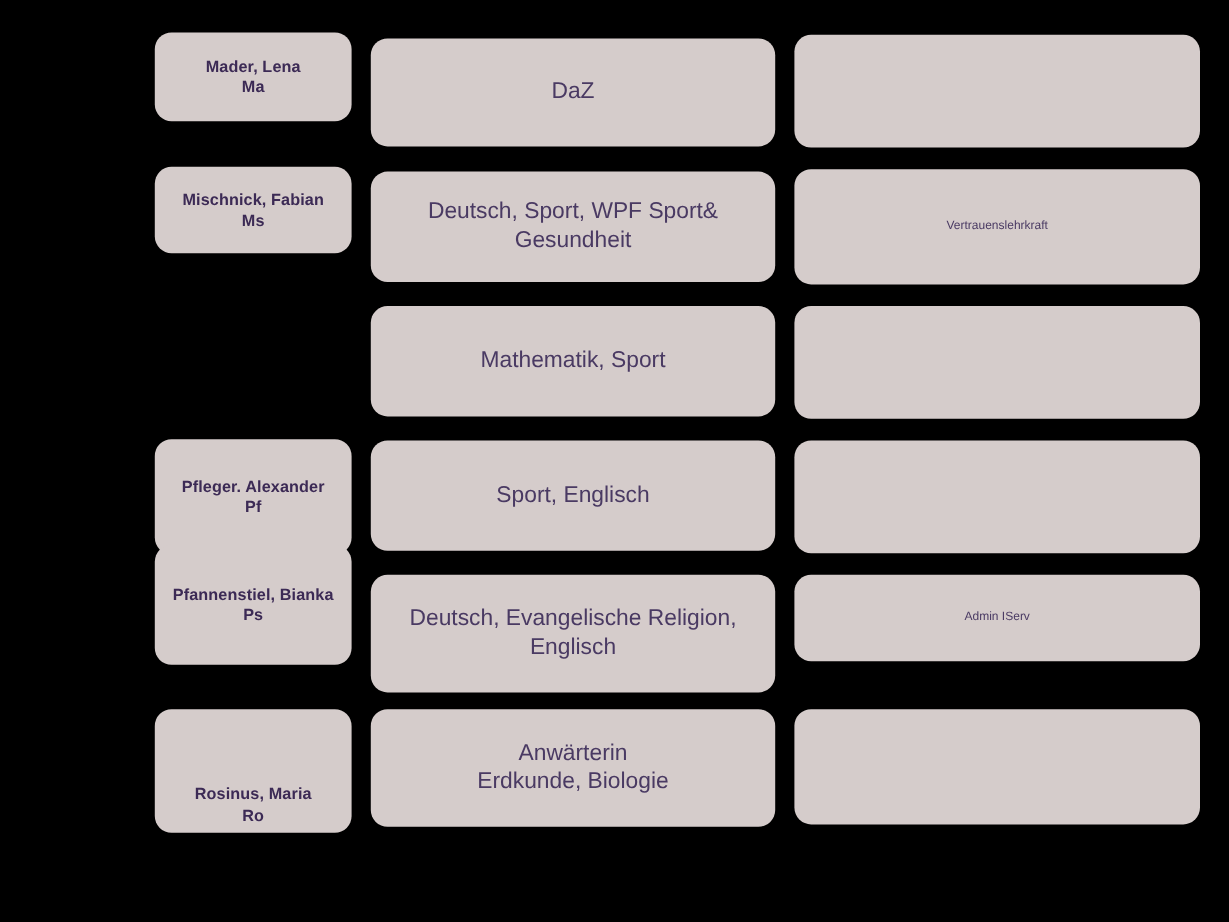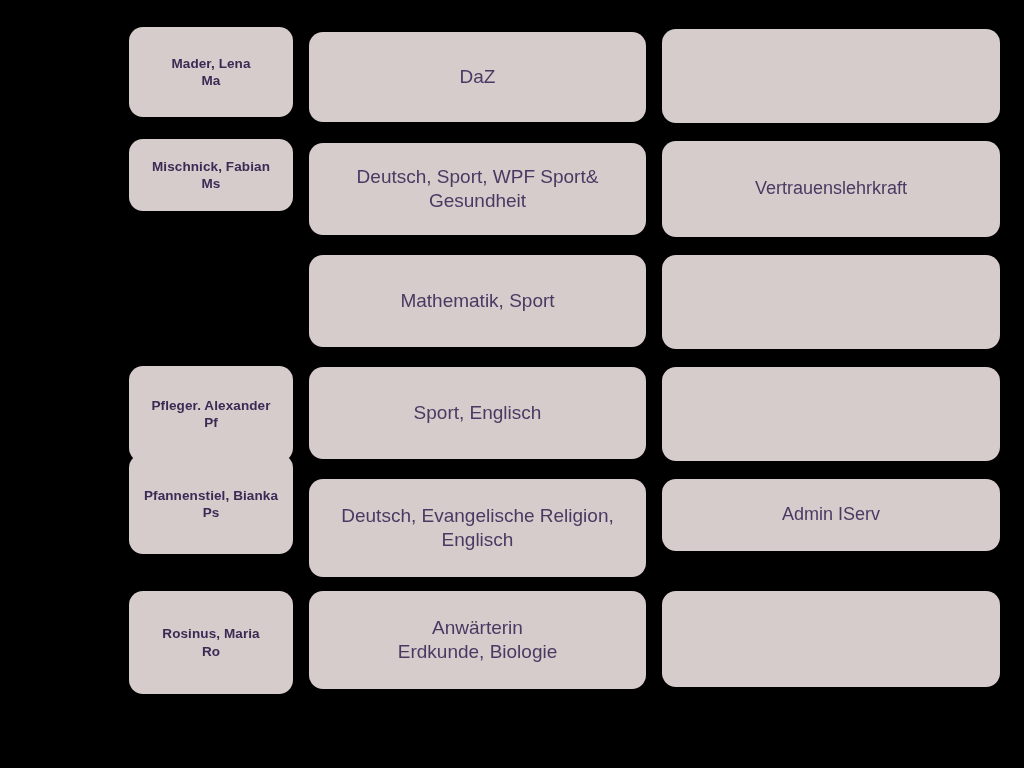--- a/index.html
+++ b/index.html
@@ -48,36 +48,36 @@
   
   .col-teacher .card {
     width: 164px;
     font-size: 13.5px;
     font-weight: bold;
     color: #3C2A55;
     letter-spacing: 0.1px;
   }
   
   .col-subject .card { width: 337px; font-size: 19px; font-weight: normal; }
-  .col-role    .card { width: 338px; font-size: 18px; font-weight: normal; }
+  .col-role    .card { width: 338px; font-size: 10px; font-weight: normal; }
 
   
   .r1 { top: 32px;  height: 90px; }
   .r2 { top: 143px; height: 92px; }
   .r3 { top: 255px; height: 92px; }
   .r4 { top: 367px; height: 92px; }
   .r5 { top: 479px; height: 98px; }
   .r6 { top: 591px; height: 98px; }
 
-  .col-teacher .r1 { top: 27px;  height: 90px; align-items: center; }
+  .col-teacher .r1 { top: 27px;  height: 74px; align-items: center; }
   .col-teacher .r2 { top: 139px; height: 72px; }
   .col-teacher .r3 { top: 253px; height: 96px; }
   .col-teacher .r4 { top: 366px; height: 96px; justify-content: center; }
   .col-teacher .r5 { top: 454px; height: 100px; }
-  .col-teacher .r6 { top: 591px; height: 103px; }
+  .col-teacher .r6 { top: 591px; height: 103px; align-items: flex-end; }
 
   .col-role .r1 { top: 29px;  height: 94px; }
   .col-role .r2 { top: 141px; height: 96px; }
   .col-role .r3 { top: 255px; height: 94px; }
   .col-role .r4 { top: 367px; height: 94px; }
   .col-role .r5 { top: 479px; height: 72px; }
   .col-role .r6 { top: 591px; height: 96px; }
 
   .card-text {
     display: block;

